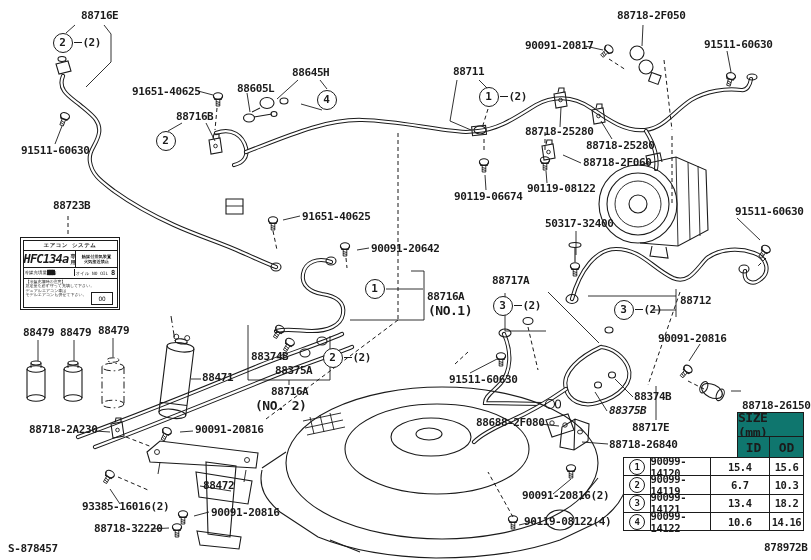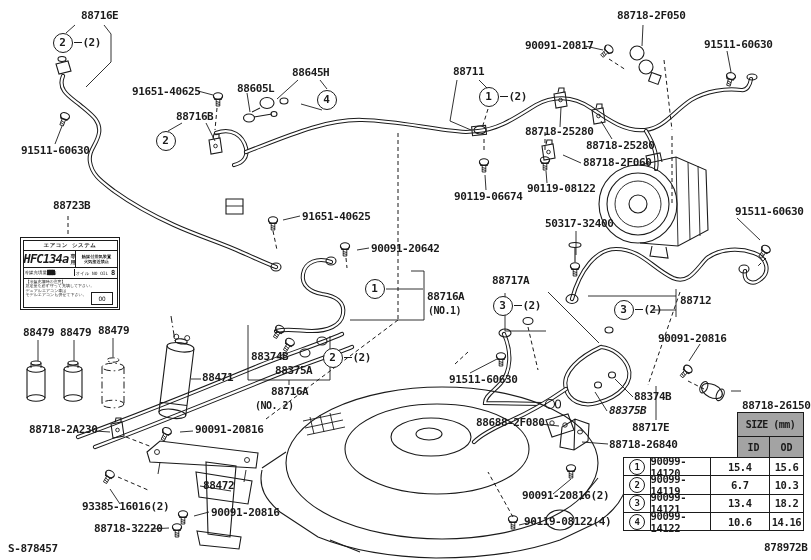--- a/index.html
+++ b/index.html
@@ -8,21 +8,21 @@
   svg.art{position:absolute;left:0;top:0;}
   svg.art *{vector-effect:non-scaling-stroke;}
   .ln{fill:none;stroke:#1b1b1b;stroke-width:1.1;}
   .thin{fill:none;stroke:#1b1b1b;stroke-width:0.9;}
   .dash{fill:none;stroke:#1b1b1b;stroke-width:1;stroke-dasharray:4 3;}
   .dashdot{fill:none;stroke:#1b1b1b;stroke-width:1;stroke-dasharray:7 3 1.5 3;}
   .pipe-out{fill:none;stroke:#1b1b1b;stroke-width:4.2;stroke-linecap:round;}
   .pipe-in{fill:none;stroke:#ffffff;stroke-width:2.2;stroke-linecap:round;}
   .plabel{position:absolute;font-size:11px;font-weight:bold;letter-spacing:-0.4px;
           line-height:11px;white-space:nowrap;}
-  .plabel.small{font-size:10px;letter-spacing:-0.5px;}
+  .plabel.small{font-size:13px;letter-spacing:-0.5px;}
   .callout{position:absolute;display:flex;align-items:center;}
   .c-circle{width:18px;height:18px;border:1.6px solid #1b1b1b;border-radius:50%;
             display:flex;align-items:center;justify-content:center;
             font-size:11px;font-weight:bold;background:#fff;}
   .c-dash{width:8px;height:0;border-top:1.6px solid #1b1b1b;margin:0 1px;}
   .c-suffix{font-size:11px;font-weight:bold;letter-spacing:-0.5px;}
   .corner{position:absolute;font-size:11px;font-weight:bold;letter-spacing:-0.4px;}
   
   .sticker{position:absolute;left:20px;top:237px;width:100px;height:73px;
            border:1.2px solid #1b1b1b;background:#fff;box-sizing:border-box;padding:1.5px;}
@@ -39,22 +39,22 @@
   .stk-r3{display:flex;border-bottom:0.8px solid #1b1b1b;font-size:4.5px;align-items:center;}
   .stk-charge{flex:1.2;border-right:0.8px solid #1b1b1b;padding:1px;white-space:nowrap;overflow:hidden;}
   .blocks{letter-spacing:-1px;}
   .stk-oil{flex:1;padding:1px;white-space:nowrap;overflow:hidden;}
   .oil8{font-size:7px;font-weight:bold;}
   .stk-notes{flex:1;font-size:4px;line-height:4.6px;padding:1px 2px;overflow:hidden;position:relative;}
   .stk-stamp{position:absolute;right:6px;bottom:4px;width:20px;height:11px;border:0.8px solid #1b1b1b;
              font-size:6px;text-align:center;line-height:11px;background:#fff;}
   
   .size-table{position:absolute;left:623px;top:412px;width:181px;height:122px;font-weight:bold;}
-  .st-box{position:absolute;box-sizing:border-box;border:1.4px solid #1b1b1b;background:#a3a3a3;
-          display:flex;align-items:center;justify-content:center;font-size:10px;}
+  .st-box{position:absolute;box-sizing:border-box;border:1.4px solid #1b1b1b;background:#0f766e;
+          display:flex;align-items:center;justify-content:center;font-size:13px;}
   .st-title{left:114px;top:0;width:67px;height:25px;letter-spacing:-0.5px;}
   .st-id{left:114px;top:23.6px;width:33px;height:23px;}
   .st-od{left:146px;top:23.6px;width:35px;height:23px;}
   .st-row{position:absolute;left:0;width:181px;height:19.5px;}
   .st-cell{position:absolute;top:0;height:19.5px;box-sizing:border-box;border:1.4px solid #1b1b1b;
            display:flex;align-items:center;justify-content:center;font-size:10.5px;letter-spacing:-0.4px;background:#fff;}
   .st-num{left:0;width:28px;}
   .st-part{left:26.6px;width:61.5px;}
   .st-idv{left:86.7px;width:60.3px;}
   .st-odv{left:146px;width:35px;}

